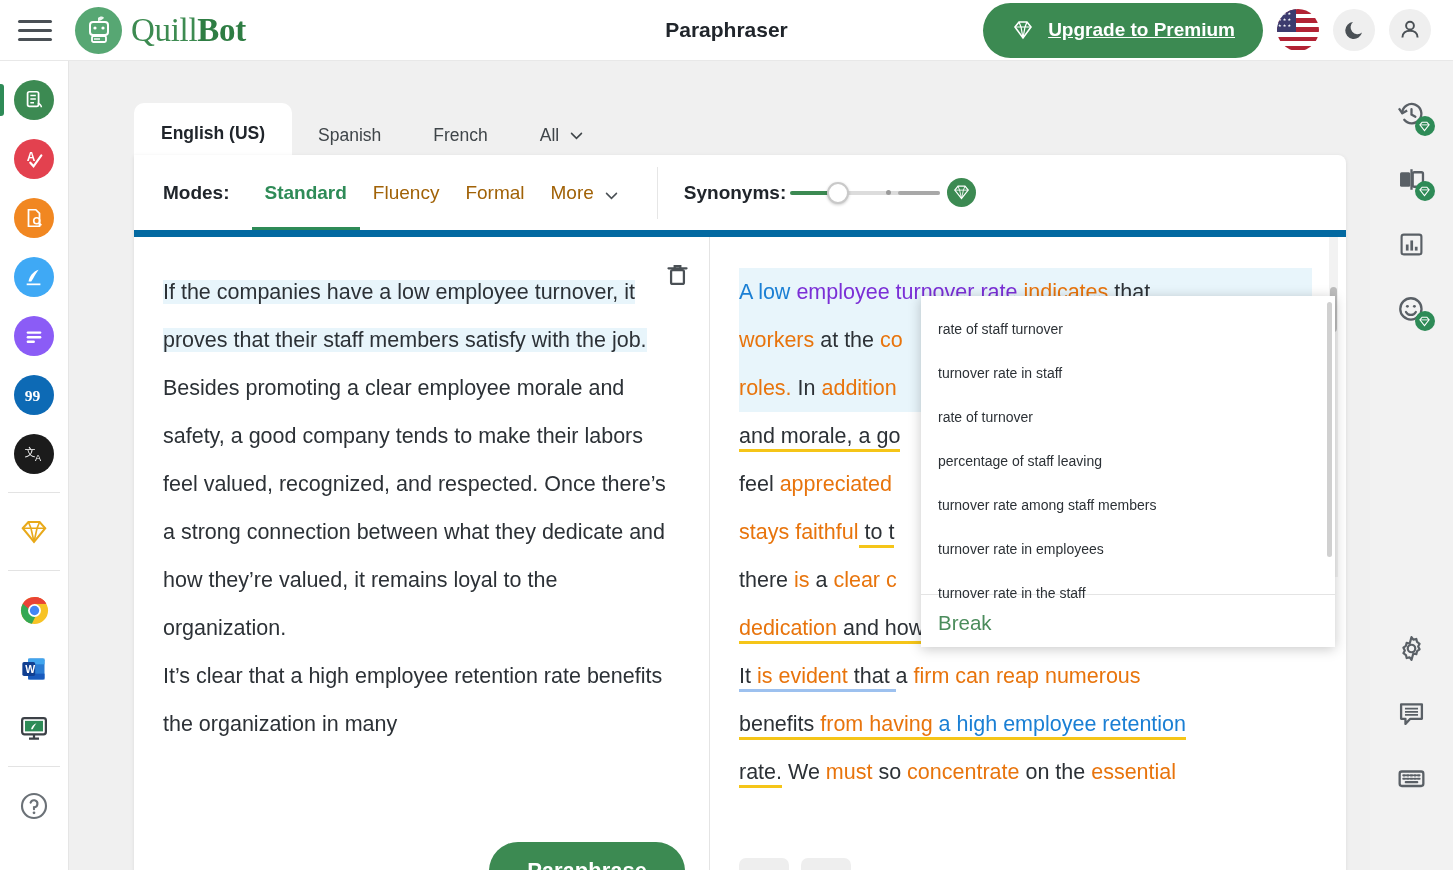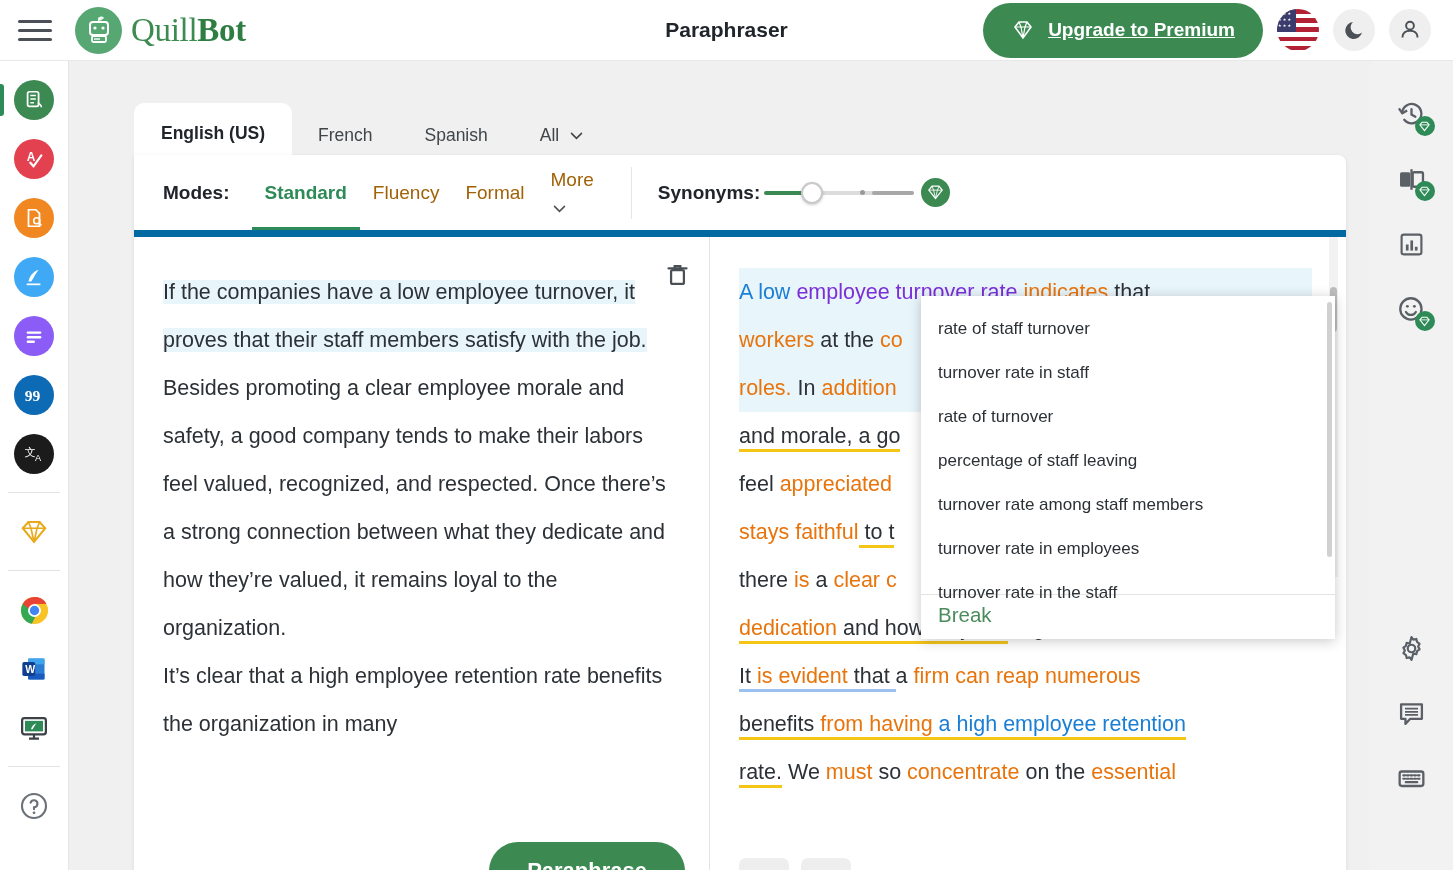--- a/index.html
+++ b/index.html
@@ -76,21 +76,21 @@
     background: #fff; border-radius: 0 8px 0 0; box-shadow: 0 1px 4px rgba(0,0,0,.09); }
 
   .modes-bar { height: 82px; display: flex; align-items: center; padding-left: 29px;
     border-bottom: 7px solid #0369a1; }
   .modes-label { font-size: 19px; font-weight: bold; color: #20252b; margin-right: 22px; }
   .mode { font-size: 19px; color: #a16207; padding: 27px 13px 26px; cursor: pointer;
     position: relative; }
   .mode.active { color: #2e8b57; font-weight: bold; }
   .mode.active::after { content: ""; position: absolute; left: 0; right: 0; bottom: 0;
     height: 3px; background: #2e8b57; }
-  .mode.more { display: flex; align-items: flex-start; gap: 9px; flex-direction: column; }
+  .mode.more { display: flex; align-items: flex-end; gap: 9px; }
   .syn-group { display: flex; align-items: center; margin-left: 24px;
     padding-left: 26px; border-left: 1px solid #e6e6e6; height: 52px; }
   .syn-label { font-size: 19px; font-weight: bold; color: #20252b; margin-right: 4px; }
   .slider { position: relative; width: 150px; height: 22px; display: flex; align-items: center; }
   .slider .trk-a { position: absolute; left: 0; width: 52px; height: 4px; background: #3c8a52; border-radius: 2px; }
   .slider .trk-b { position: absolute; left: 52px; right: 0; height: 4px; background: #dcdcdc; border-radius: 2px; }
   .slider .trk-c { position: absolute; left: 108px; right: 0; height: 4px; background: #a8a8a8; border-radius: 2px; }
   .slider .dot { position: absolute; left: 96px; width: 5px; height: 5px; border-radius: 50%; background: #9a9a9a; }
   .slider .thumb { position: absolute; left: 42px; width: 22px; height: 22px; border-radius: 50%;
     background: #fff; border: 2px solid #c9c9c9; box-shadow: 0 1px 3px rgba(0,0,0,.2); cursor: pointer; }
@@ -125,23 +125,23 @@
   .c-purple { color: #7b2fd6; }
   .c-orange { color: #e8740c; }
   .c-dark { color: #2c3136; }
   .u-yellow { border-bottom: 3px solid #f5c518; padding-bottom: 1px; }
   .u-blue { border-bottom: 3px solid #9dc1ef; padding-bottom: 1px; }
 
   
   .popup { position: absolute; width: 414px; background: #fff;
     box-shadow: 0 2px 12px rgba(0,0,0,.22); z-index: 60; padding: 11px 0 0; }
   .popup-list { max-height: 281px; }
-  .popup-item { padding: 6px 17px; font-size: 17px; color: #2c3136; line-height: 32px; cursor: pointer; }
+  .popup-item { padding: 6px 17px; font-size: 14px; color: #2c3136; line-height: 32px; cursor: pointer; }
   .popup-divider { height: 1px; background: #e4e4e4; margin: 6px 0 0; }
-  .popup-break { padding: 8px 17px 12px; font-size: 20.5px; color: #4b8c5c; cursor: pointer; }
+  .popup-break { padding: 8px 17px 12px; font-size: 20.5px; color: #4b8c5c; cursor: pointer; margin-top: 8px; }
   .popup-scroll { position: absolute; top: 6px; right: 3px; width: 5px; height: 255px;
     background: #d0d0d0; border-radius: 3px; cursor: pointer; }
 
   
   .vscroll { position: absolute; width: 7px; border-radius: 4px; background: #bdbdbd; }
   .vscroll-track { position: absolute; width: 9px; background: #f2f2f2; }
 </style>
 </head>
 <body>
 
@@ -282,22 +282,22 @@
         <path d="M9.3 9.3 A2.8 2.8 0 1 1 12 13 v1.6" fill="none" stroke="#6b7177" stroke-width="1.7" stroke-linecap="round"></path>
         <circle cx="12" cy="17.4" r="1.1" fill="#6b7177"></circle>
       </svg>
   </div>
 </div>
 
 <div class="workspace">
 
   <div class="lang-tabs">
     <div class="lang-tab active"><span>English (US)</span></div>
+    <div class="lang-tab"><span>Spanish</span></div>
     <div class="lang-tab"><span>French</span></div>
-    <div class="lang-tab"><span>Spanish</span></div>
     <div class="lang-tab more">
       <span>All</span>
       <svg width="17" height="17" viewBox="0 0 24 24">
           <path d="M5 9 L12 16 L19 9" fill="none" stroke="#3f4549" stroke-width="2.2" stroke-linecap="round"></path>
         </svg>
     </div>
   </div>
 
   <div class="card">
 

